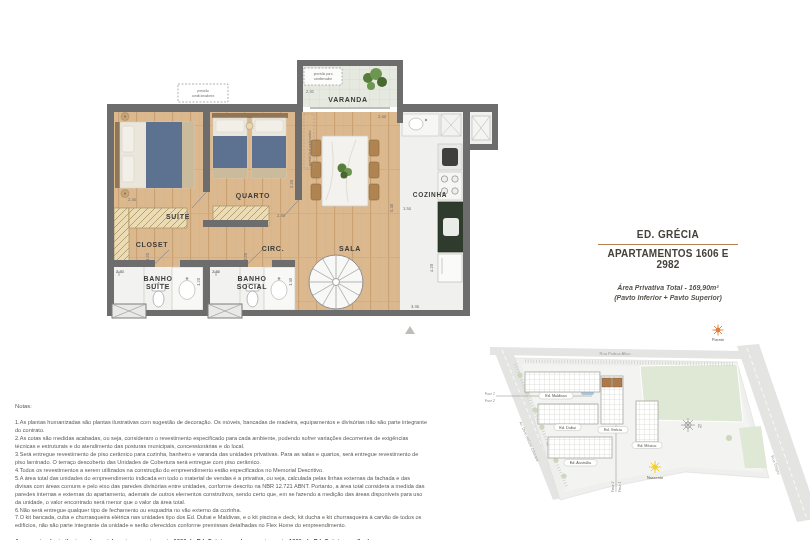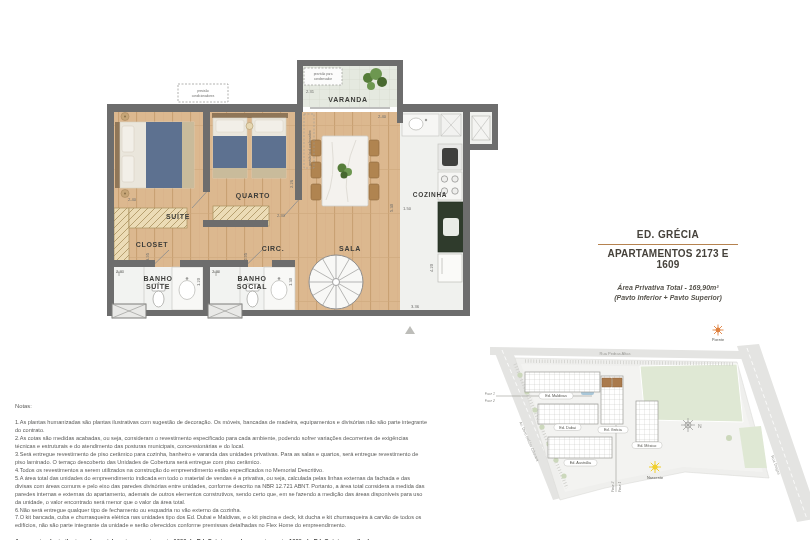--- a/index.html
+++ b/index.html
@@ -257,21 +257,21 @@
     <text class="dim" transform="translate(49,201) rotate(-90)">3.95</text>
   </g>
 
   <polygon points="310,266 305,274 315,274" fill="#bdbdb9"></polygon>
 </svg>
 </div>
 
 <div id="title-block">
   <div class="bld">ED. GRÉCIA</div>
   <hr class="rule">
-  <div class="apts">APARTAMENTOS 2173 E 1609</div>
+  <div class="apts">APARTAMENTOS 1606 E 2982</div>
   <div class="area">
     <div>Área Privativa Total - 169,90m²</div>
     <div>(Pavto Inferior + Pavto Superior)</div>
   </div>
 </div>
 
 <div id="map-wrap">
 <svg width="325" height="215" viewBox="0 0 325 215">
   <defs>
     <pattern id="units" width="5" height="5" patternUnits="userSpaceOnUse">

